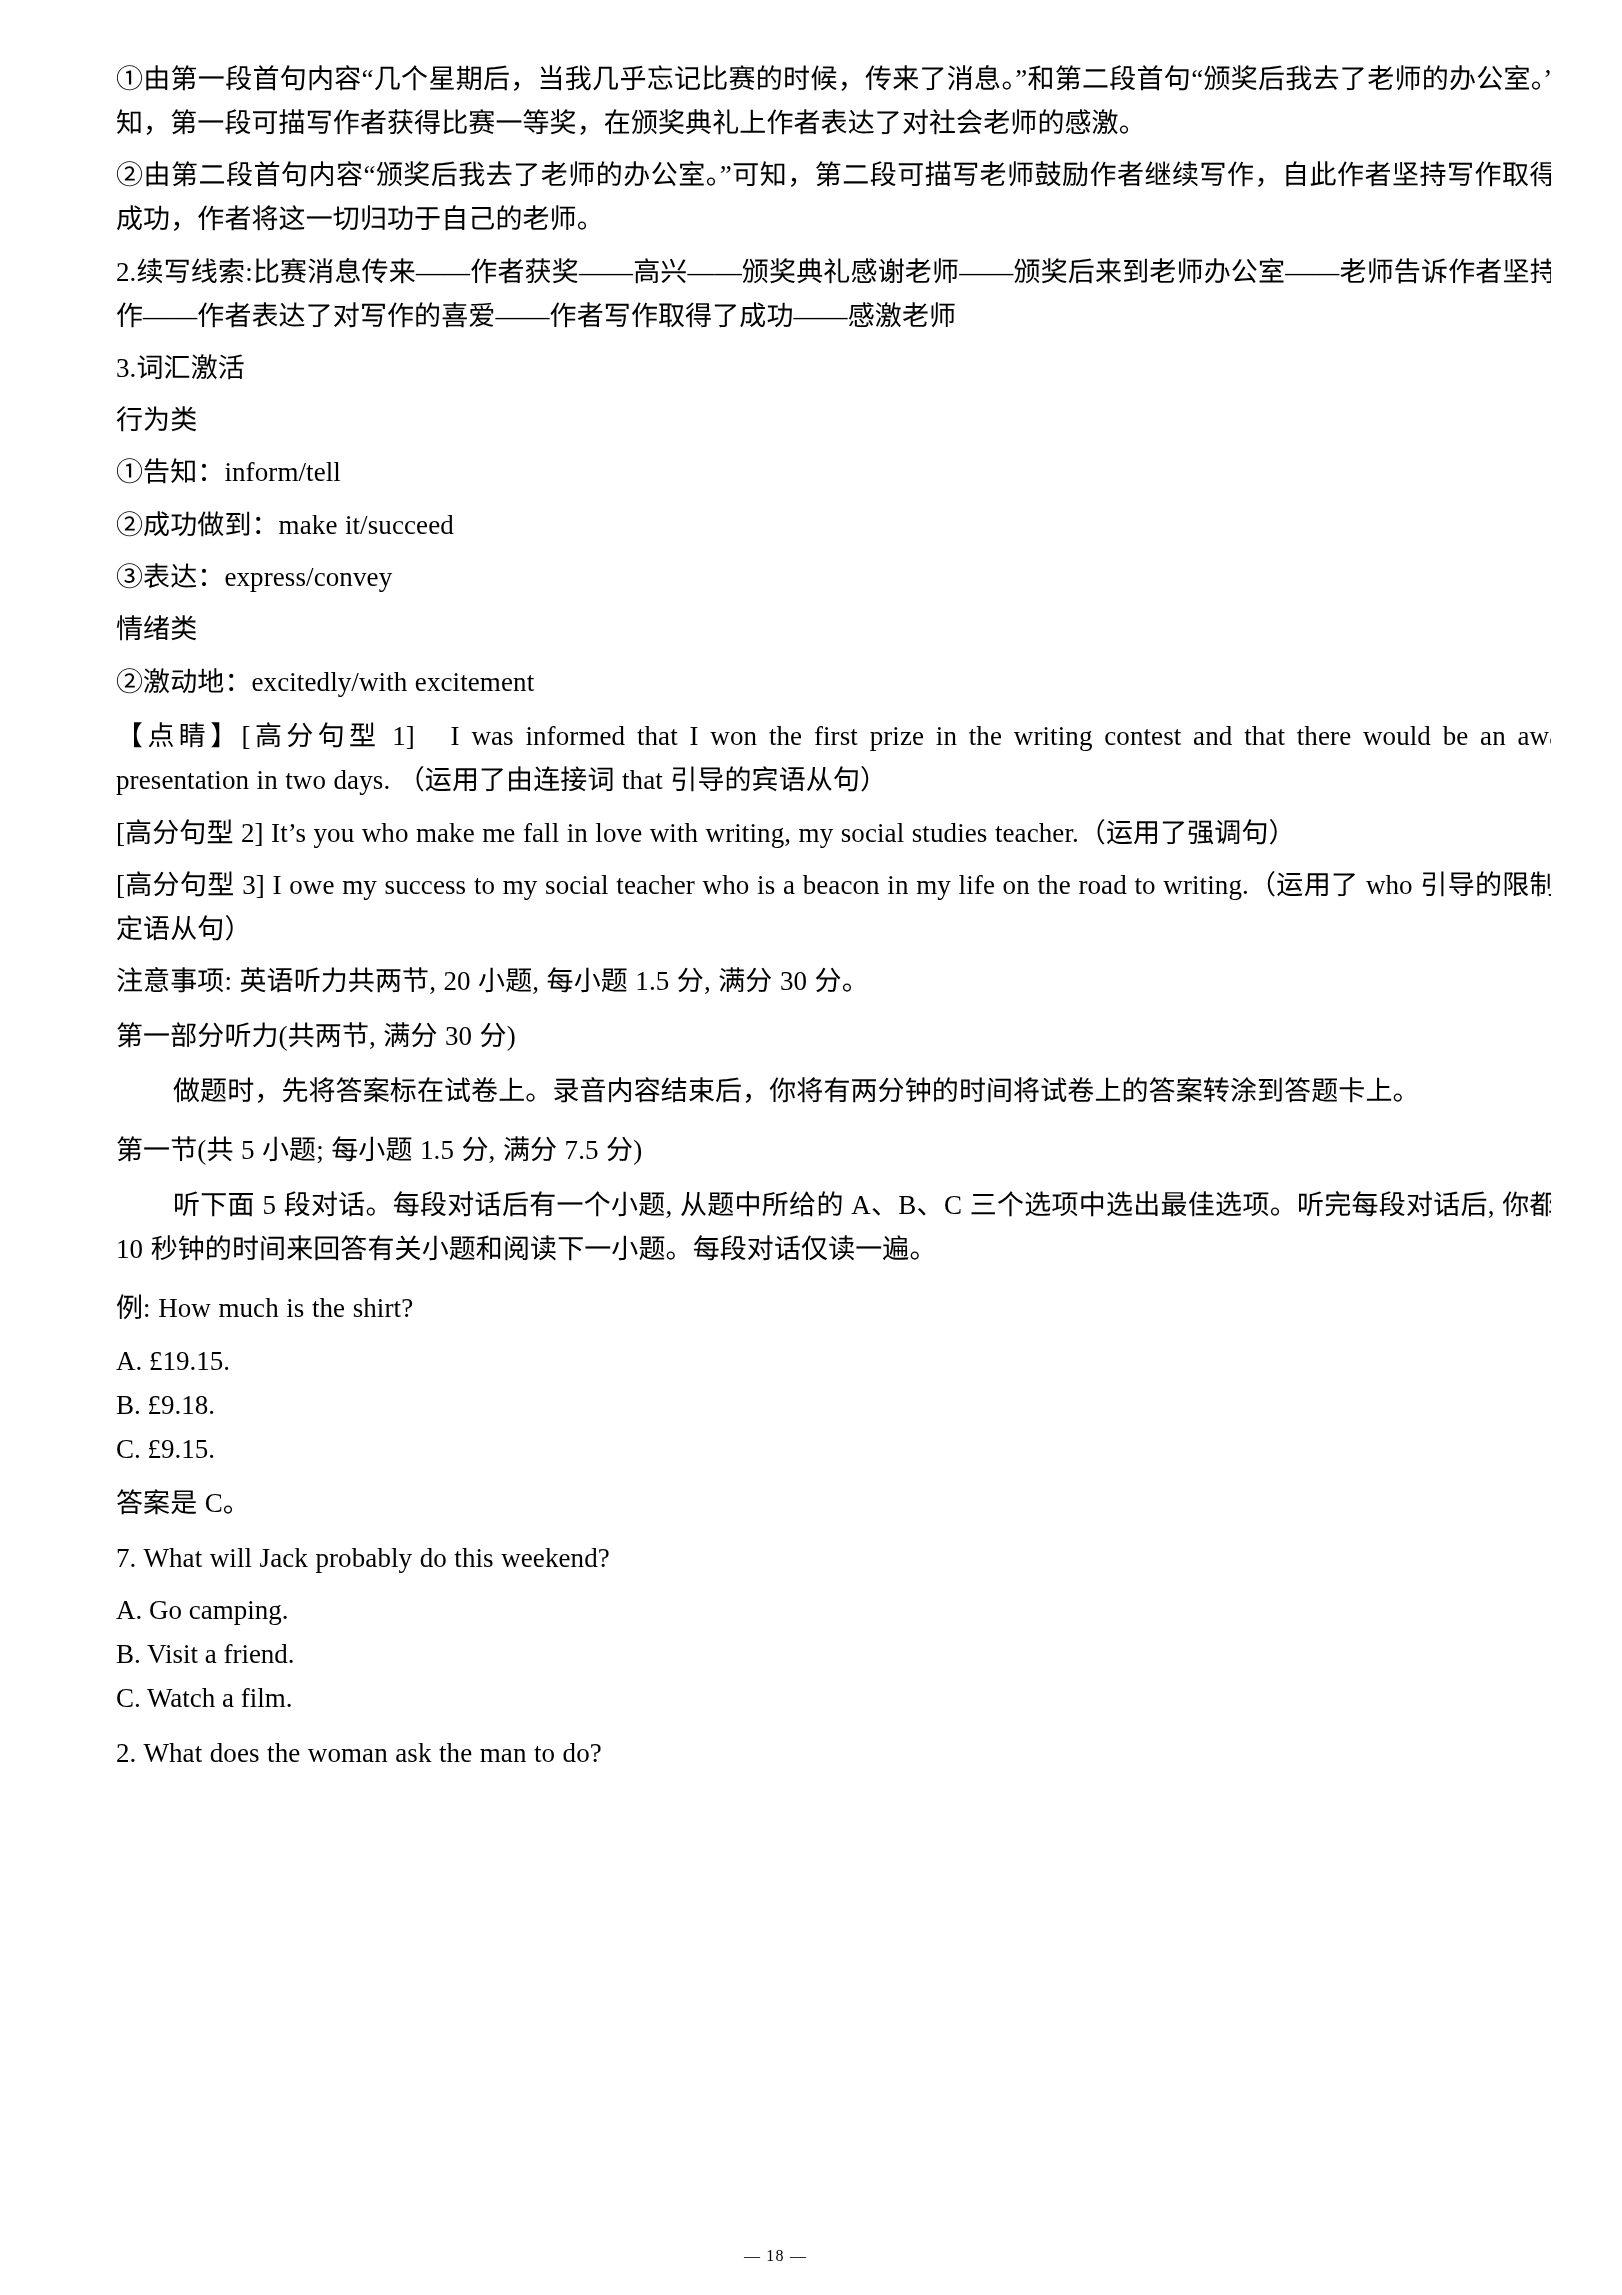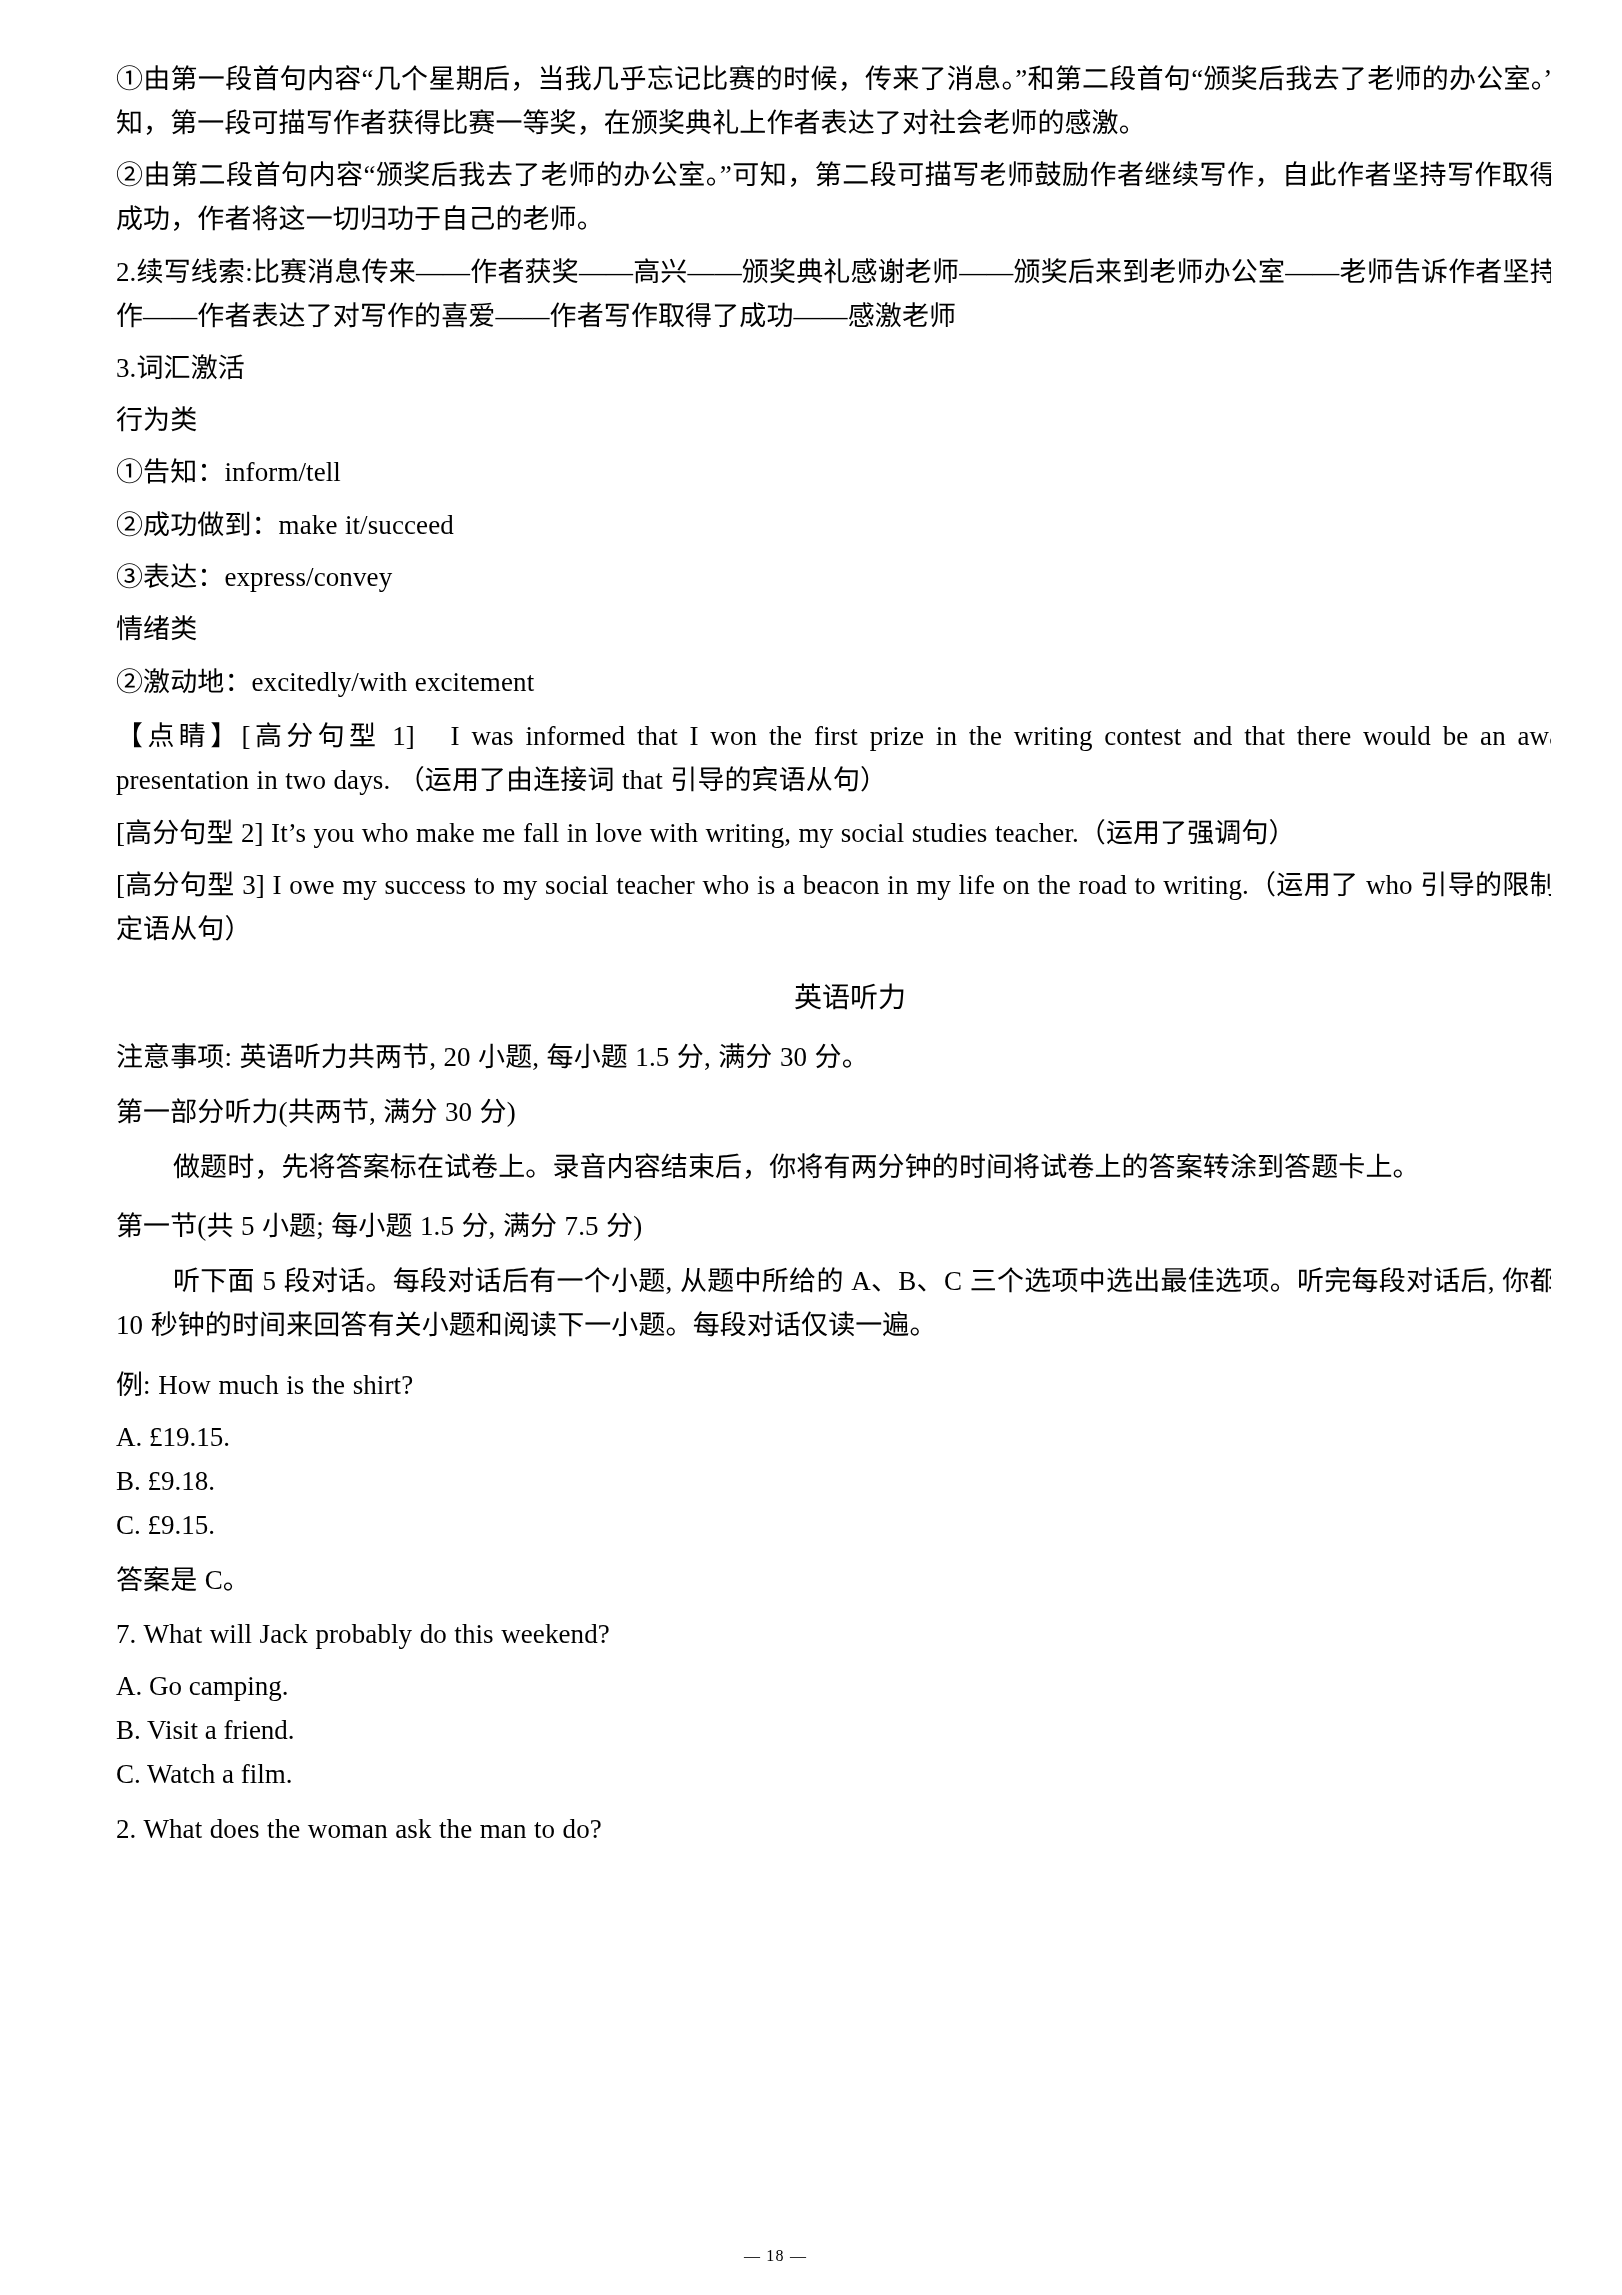--- a/index.html
+++ b/index.html
@@ -106,21 +106,20 @@
     <p class="line">情绪类</p>
 
     <p class="line">②激动地：excitedly/with excitement</p>
 
     <p class="line gap-sm">【点睛】[高分句型 1]　I was informed that I won the first prize in the writing contest and that there would be an award presentation in two days. （运用了由连接词 that 引导的宾语从句）</p>
 
     <p class="line">[高分句型 2] It’s you who make me fall in love with writing, my social studies teacher.（运用了强调句）</p>
 
     <p class="line">[高分句型 3] I owe my success to my social teacher who is a beacon in my life on the road to writing.（运用了 who 引导的限制性定语从句）</p>
 
-    <p class="heading-center">英语听力</p>
 
     <p class="line bold">注意事项: 英语听力共两节, 20 小题, 每小题 1.5 分, 满分 30 分。</p>
 
     <p class="line bold gap-sm">第一部分听力(共两节, 满分 30 分)</p>
 
     <p class="line indent2 gap-sm">做题时，先将答案标在试卷上。录音内容结束后，你将有两分钟的时间将试卷上的答案转涂到答题卡上。</p>
 
     <p class="line bold gap-md">第一节(共 5 小题; 每小题 1.5 分, 满分 7.5 分)</p>
 
     <p class="line bold indent2 gap-sm">听下面 5 段对话。每段对话后有一个小题, 从题中所给的 A、B、C 三个选项中选出最佳选项。听完每段对话后, 你都有 10 秒钟的时间来回答有关小题和阅读下一小题。每段对话仅读一遍。</p>

